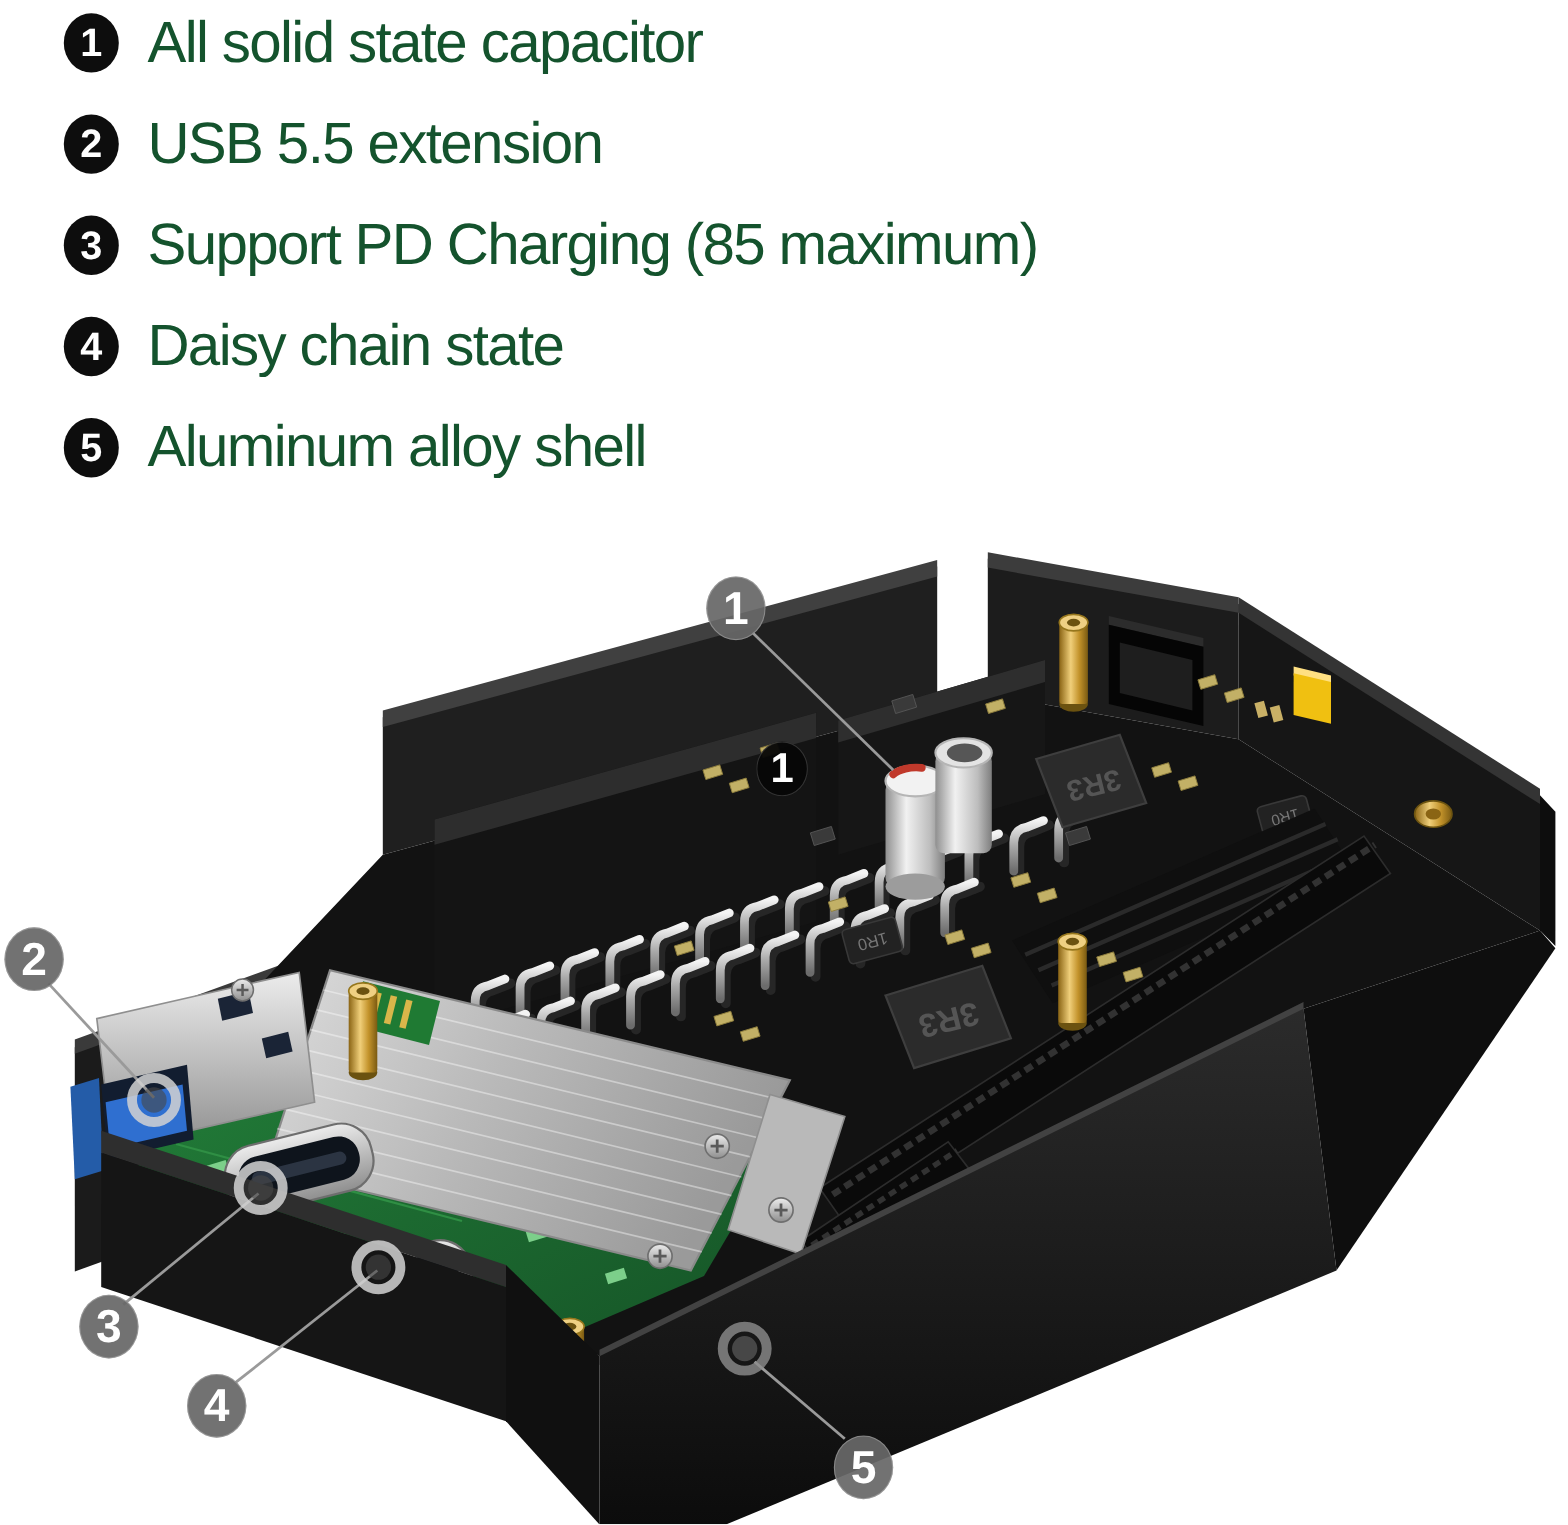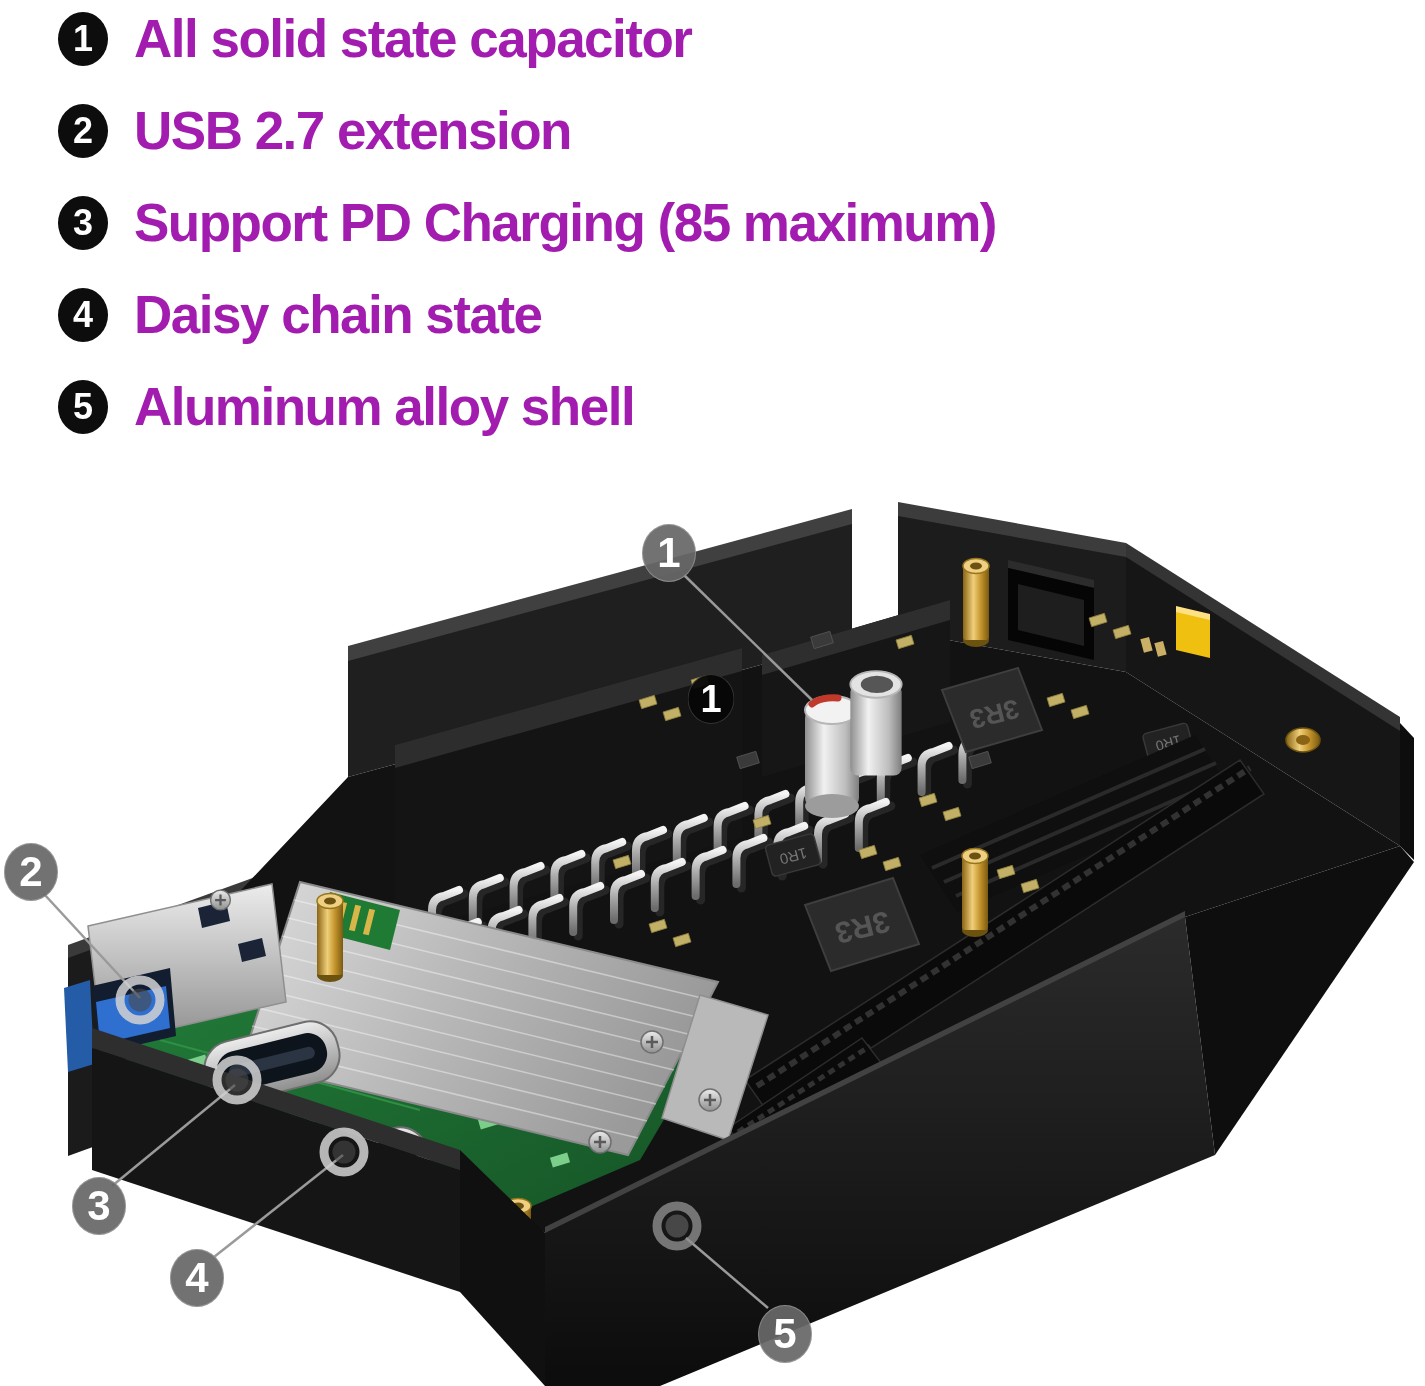--- a/index.html
+++ b/index.html
@@ -3,21 +3,21 @@
 <meta charset="utf-8">
 <style>
   html,body{margin:0;padding:0;background:#ffffff;}
   .canvas{position:relative;width:1425px;height:1386px;background:#ffffff;overflow:hidden;
           font-family:"Liberation Sans",sans-serif;}
   
   .features{position:absolute;left:58px;top:8px;display:flex;flex-direction:column;gap:31px;}
   .feature-row{display:flex;align-items:center;gap:26px;}
   .chip{flex:0 0 auto;width:50px;height:54px;border-radius:50%;background:#0d0d0d;color:#ffffff;
         display:flex;align-items:center;justify-content:center;font-size:36px;font-weight:700;}
-  .feature-label{font-size:53px;font-weight:700;color:#a21caf;letter-spacing:-1.5px;white-space:nowrap;}
+  .feature-label{font-size:53px;font-weight:400;color:#14532d;letter-spacing:-1.5px;white-space:nowrap;}
   
   .scene{position:absolute;left:0;top:0;width:1425px;height:1386px;}
   
   .callout{position:absolute;border-radius:50%;color:#fff;font-weight:700;
            display:flex;align-items:center;justify-content:center;transform:translate(-50%,-50%);z-index:5;}
   .callout.gray{width:54px;height:58px;background:rgba(103,103,103,0.93);font-size:42px;
                 box-shadow:0 0 0 1px rgba(255,255,255,0.25) inset;}
   .callout.dark{width:47px;height:50px;background:rgba(7,7,7,0.96);font-size:38px;
                 box-shadow:0 0 0 1px rgba(255,255,255,0.18) inset;}
   .c1{left:669px;top:553px;} .c1b{left:711px;top:699px;} .c2{left:31px;top:872px;}
@@ -28,21 +28,21 @@
 
 <div class="canvas">
 
   <div class="features">
     <div class="feature-row">
       <span class="chip">1</span>
       <span class="feature-label">All solid state capacitor</span>
     </div>
     <div class="feature-row">
       <span class="chip">2</span>
-      <span class="feature-label">USB 2.7 extension</span>
+      <span class="feature-label">USB 5.5 extension</span>
     </div>
     <div class="feature-row">
       <span class="chip">3</span>
       <span class="feature-label">Support PD Charging (85 maximum)</span>
     </div>
     <div class="feature-row">
       <span class="chip">4</span>
       <span class="feature-label">Daisy chain state</span>
     </div>
     <div class="feature-row">

